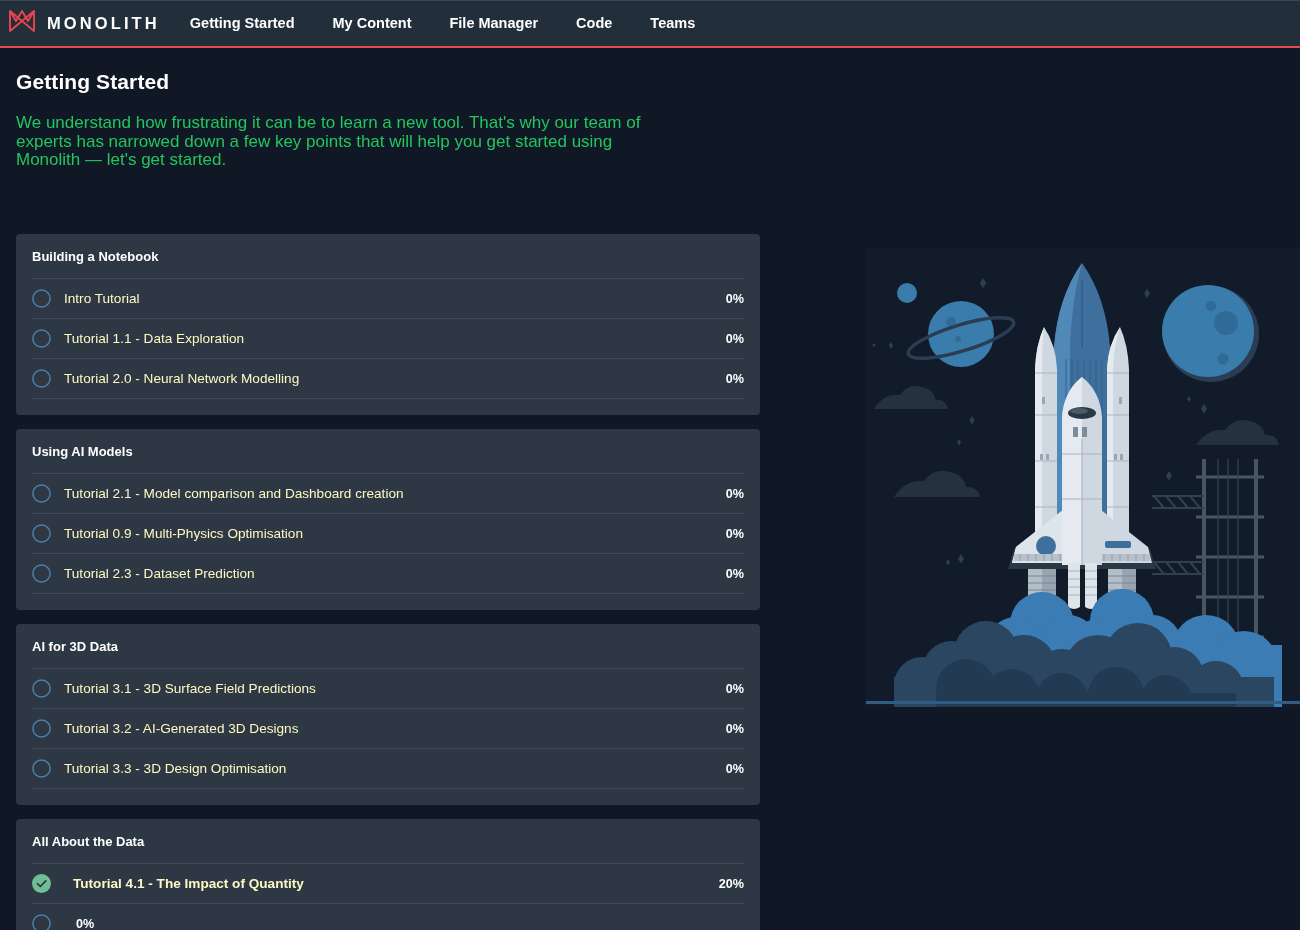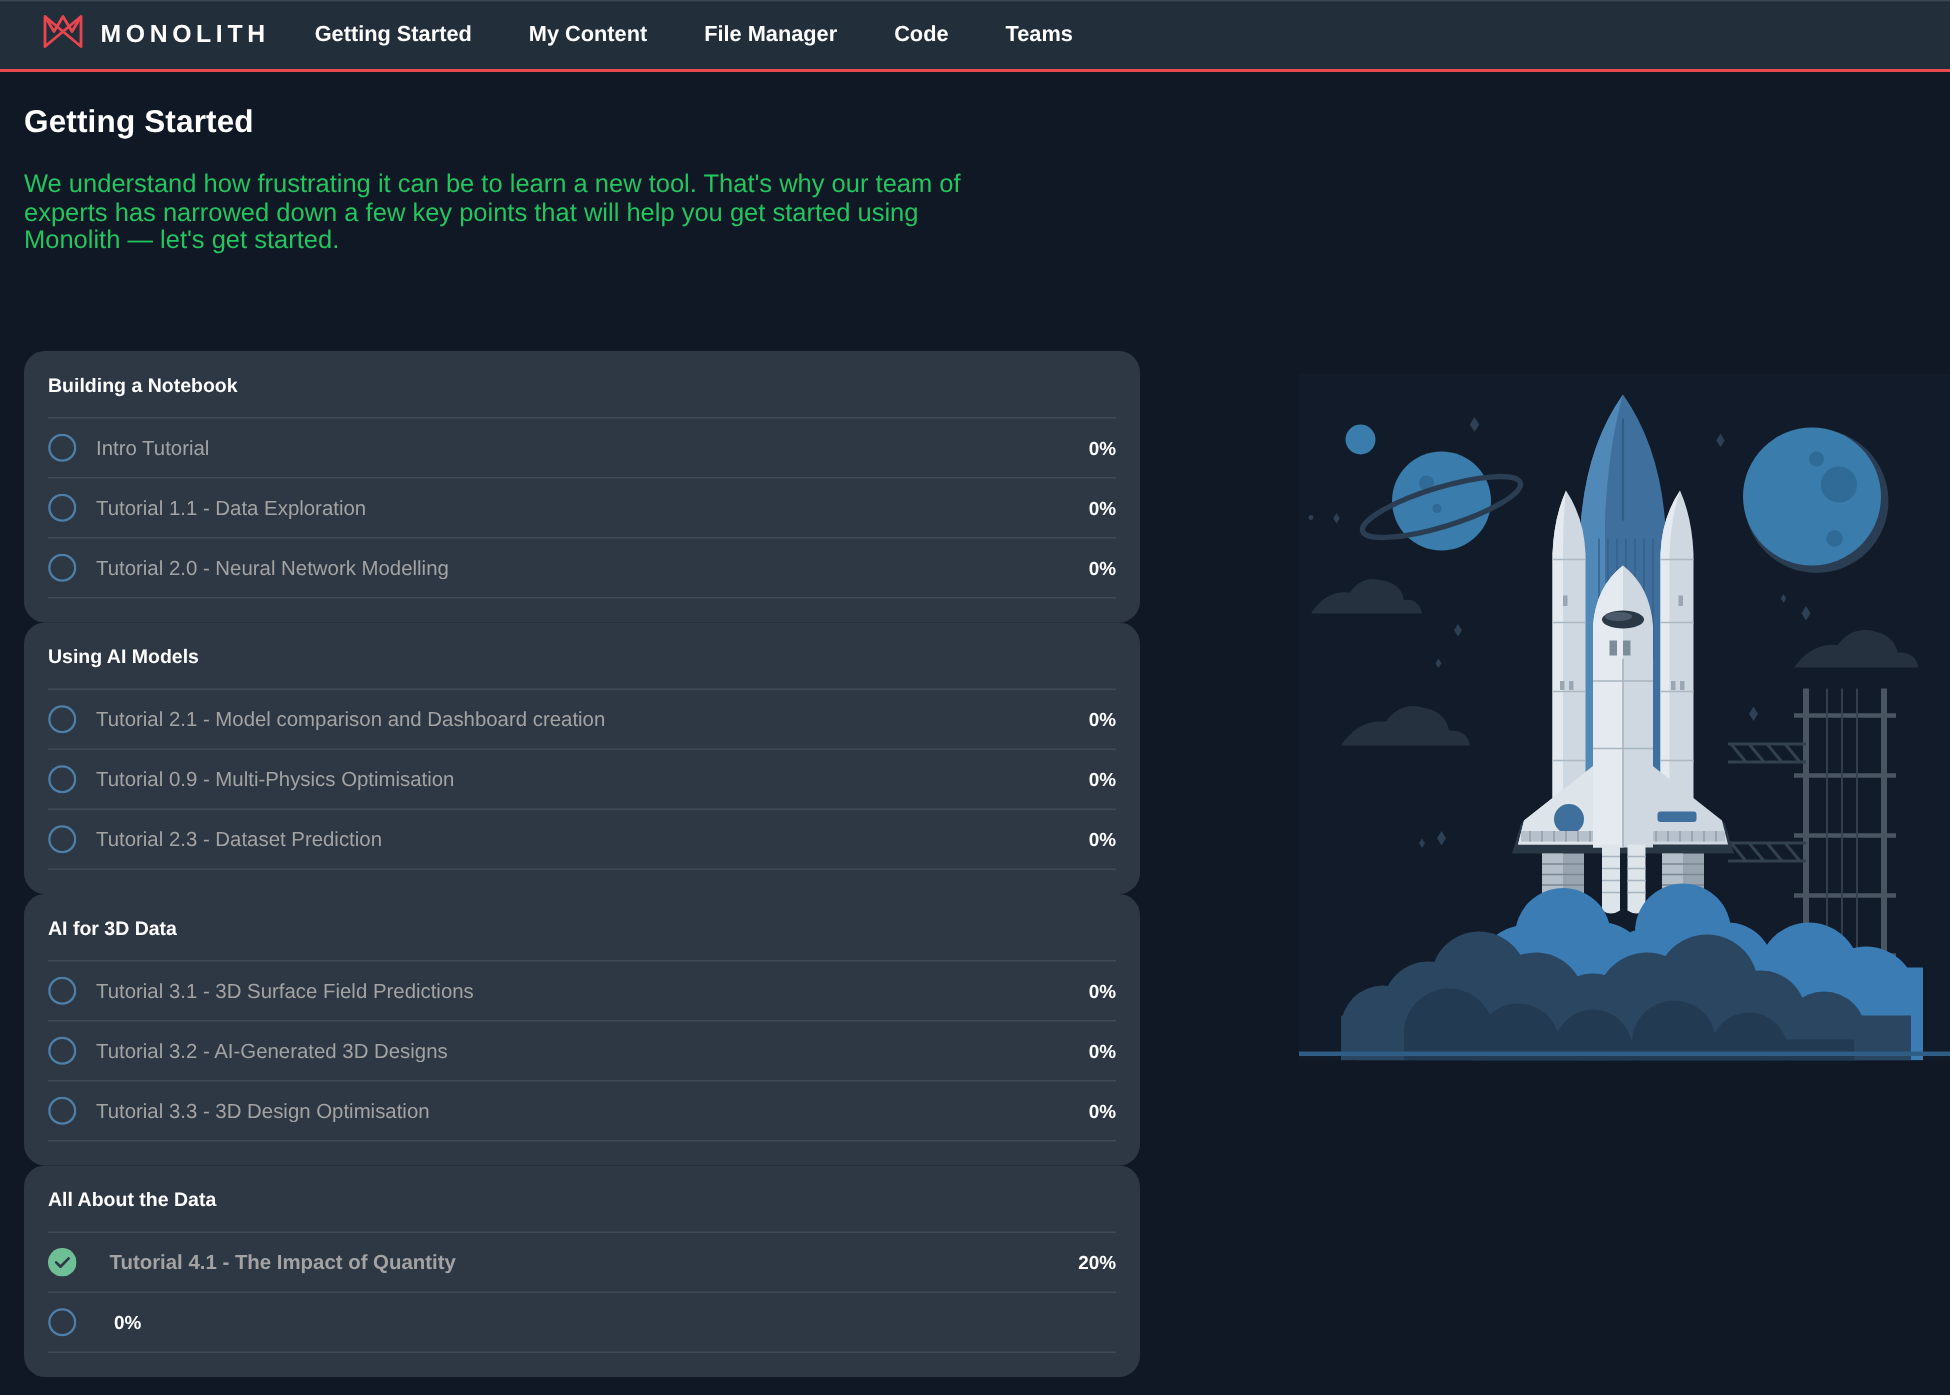--- a/index.html
+++ b/index.html
@@ -19,21 +19,21 @@
   }
 
   
   .navbar {
     position: relative;
     height: 48px;
     background: #232e3b;
     border-bottom: 2px solid #e84a52;
     display: flex;
     align-items: center;
-    padding-left: 28px;
+    padding-left: 8px;
     width: 1300px;
   }
   .navbar::before {
     content: "";
     position: absolute;
     top: 0; left: 0; right: 0;
     height: 1px;
     background: #3a4654;
   }
 
@@ -94,21 +94,22 @@
   
   .cards {
     position: absolute;
     top: 186px;
     left: 16px;
     width: 744px;
   }
 
   .card {
     background: #2e3845;
-    border-radius: 14px;
+    border-radius: 4px;
+    margin-bottom: 14px;
     padding: 0 16px 16px 16px;
   }
 
   .card-header {
     font-size: 13px;
     font-weight: bold;
     color: #ffffff;
     padding: 15px 0 14px 0;
     border-bottom: 1px solid #3f4a58;
   }
@@ -125,21 +126,21 @@
     flex: 0 0 auto;
     width: 19px;
     height: 19px;
     margin-right: 13px;
     display: block;
   }
 
   .tutorial-title {
     flex: 1 1 auto;
     font-size: 13.6px;
-    color: #a3a3a3;
+    color: #fef9c3;
     white-space: nowrap;
     overflow: hidden;
     text-overflow: ellipsis;
   }
   .tutorial-row.done .tutorial-title {
     font-weight: bold;
     padding-left: 9px;
   }
 
   .tutorial-progress {

